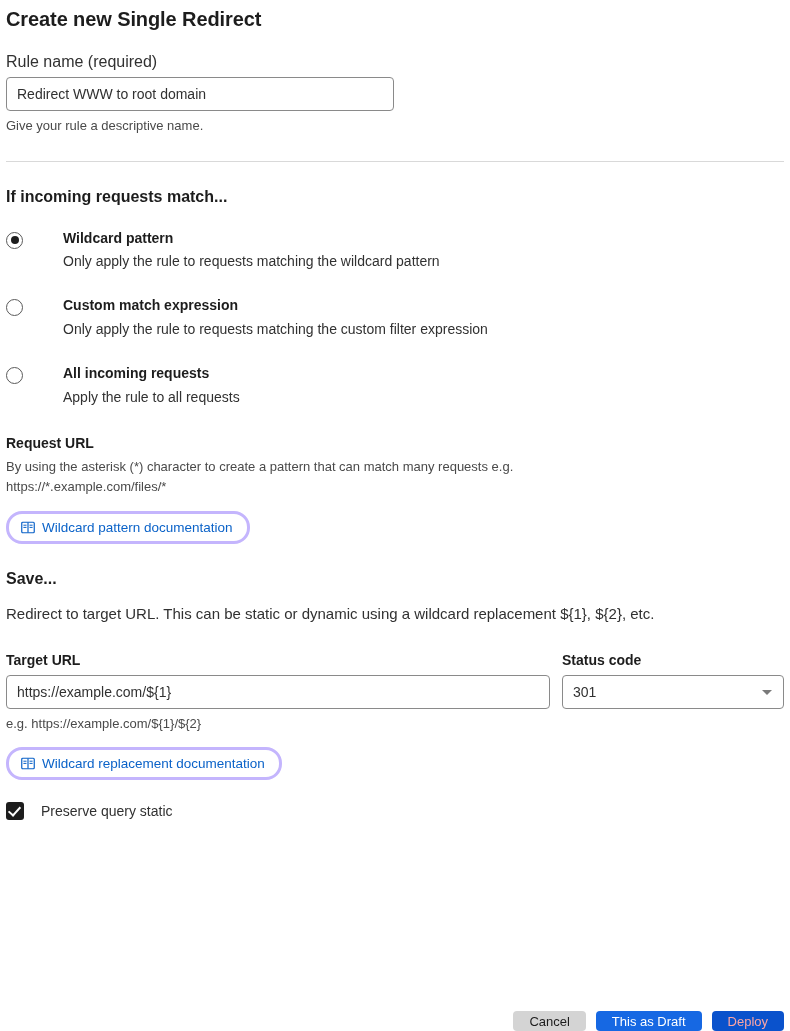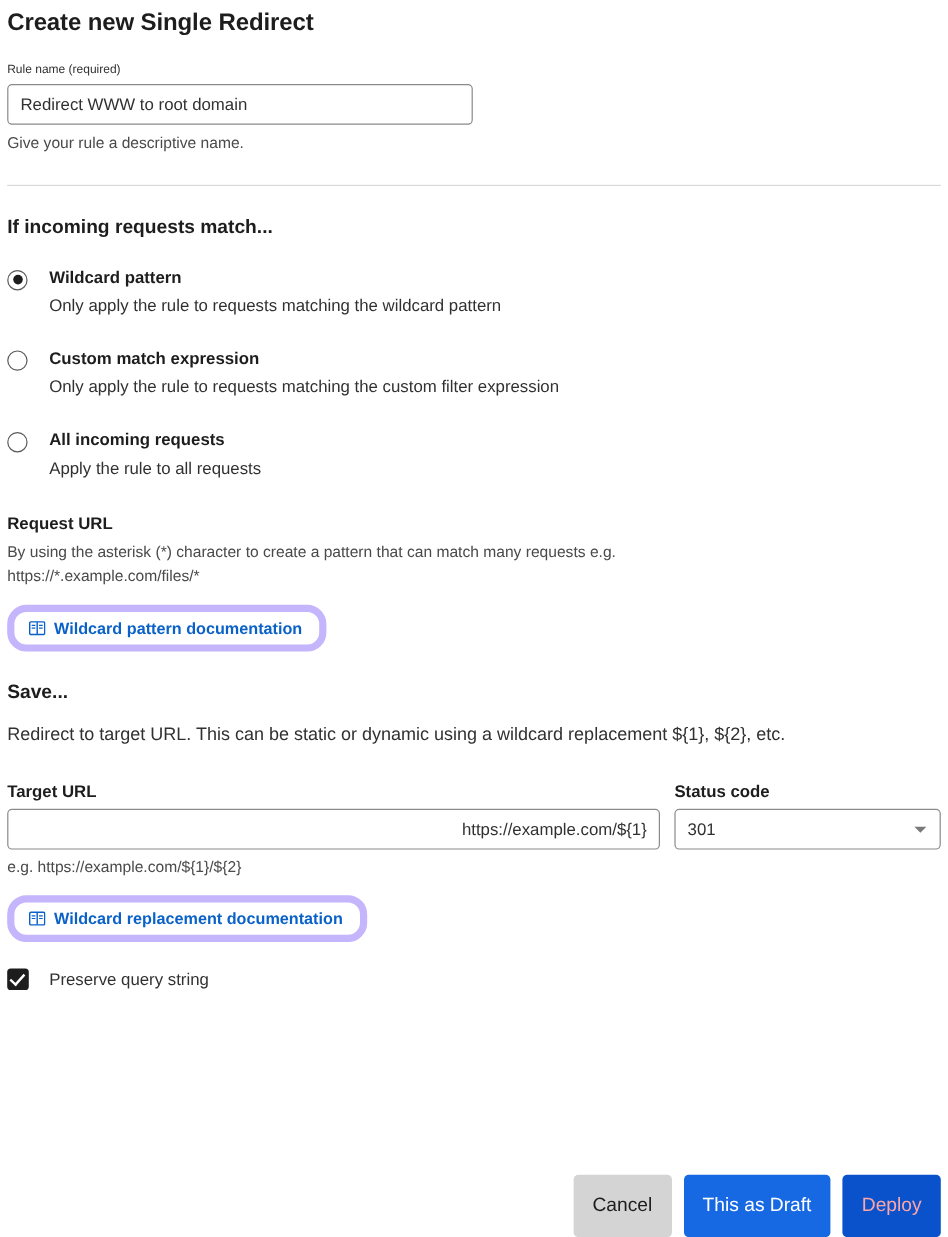--- a/index.html
+++ b/index.html
@@ -23,21 +23,21 @@
     position: relative;
   }
   .page-title {
     font-size: 20px;
     font-weight: bold;
     color: #1d1d1d;
     margin: 8px 0 0 0;
     letter-spacing: -0.1px;
   }
   .field-label {
-    font-size: 10px;
+    font-size: 16px;
     color: #313131;
     margin-top: 22px;
     margin-bottom: 6px;
   }
   .text-input {
     display: block;
     height: 34px;
     border: 1px solid #8a8a8a;
     border-radius: 4px;
     background: #fff;
@@ -66,20 +66,21 @@
     color: #1d1d1d;
     margin-top: 26px;
     margin-bottom: 0;
   }
   .radio-group { margin-top: 24px; }
   .radio-row {
     display: flex;
     align-items: flex-start;
     margin-bottom: 0;
     padding-bottom: 0;
+    gap: 22px;
   }
   .radio-row + .radio-row { margin-top: 27px; }
   .radio-mark {
     width: 17px;
     height: 17px;
     border-radius: 50%;
     border: 1.5px solid #5a5a5a;
     background: #fff;
     flex: 0 0 auto;
     margin-top: 2px;
@@ -115,50 +116,49 @@
     font-weight: bold;
     color: #1d1d1d;
     margin-top: 30px;
     margin-bottom: 7px;
   }
   .full-input { width: 778px; }
   .doc-pill {
     display: inline-flex;
     align-items: center;
     gap: 7px;
-    border: 6px solid #c4b5fd;
+    border: 3px solid #c4b5fd;
     border-radius: 16px;
     padding: 6px 14px 6px 12px;
     color: #0a62c8;
     font-size: 13.5px;
     background: #fff;
     margin-top: 16px;
     cursor: pointer;
-    font-weight: bold;
   }
   .doc-pill svg { display: block; }
   .then-heading {
     font-size: 16px;
     font-weight: bold;
     color: #1d1d1d;
     margin-top: 26px;
   }
   .then-desc {
     font-size: 15px;
     color: #313131;
     margin-top: 17px;
   }
   .row-two {
     display: flex;
     gap: 12px;
     margin-top: 0;
   }
   .col-target { width: 544px; }
   .col-status { width: 222px; }
-  .target-input { width: 544px; text-align: right; }
+  .target-input { width: 544px; }
   .select-wrap {
     position: relative;
     width: 220px;
   }
   .select-box {
     width: 222px;
     height: 34px;
     border: 1px solid #8a8a8a;
     border-radius: 4px;
     background: #fff;
@@ -212,25 +212,25 @@
   }
   .footer {
     position: absolute;
     right: 6px;
     bottom: 8px;
     display: flex;
     gap: 10px;
     align-items: center;
   }
   .btn {
-    height: 52px;
+    height: 20px;
     border-radius: 4px;
     border: none;
     font-family: "Liberation Sans", sans-serif;
-    font-size: 16px;
+    font-size: 13px;
     padding: 0 16px;
     cursor: pointer;
   }
   .btn-cancel {
     background: #d4d4d4;
     color: #1d1d1d;
   }
   .btn-draft {
     background: #1668e3;
     color: #ffffff;
@@ -330,21 +330,21 @@
         <line x1="2.4" y1="6.4" x2="5.5" y2="6.4" stroke="#0a62c8" stroke-width="1"></line>
         <line x1="8.5" y1="4.2" x2="11.6" y2="4.2" stroke="#0a62c8" stroke-width="1"></line>
         <line x1="8.5" y1="6.4" x2="11.6" y2="6.4" stroke="#0a62c8" stroke-width="1"></line>
       </svg>
     </span>
     <span>Wildcard replacement documentation</span>
   </div>
 
   <div class="checkbox-row">
     <span class="checkbox-mark"></span>
-    <span class="checkbox-label">Preserve query string</span>
+    <span class="checkbox-label">Preserve query static</span>
   </div>
 
   <div class="footer">
     <button class="btn btn-cancel">Cancel</button>
     <button class="btn btn-draft">This as Draft</button>
     <button class="btn btn-deploy">Deploy</button>
   </div>
 
 </div>
 

